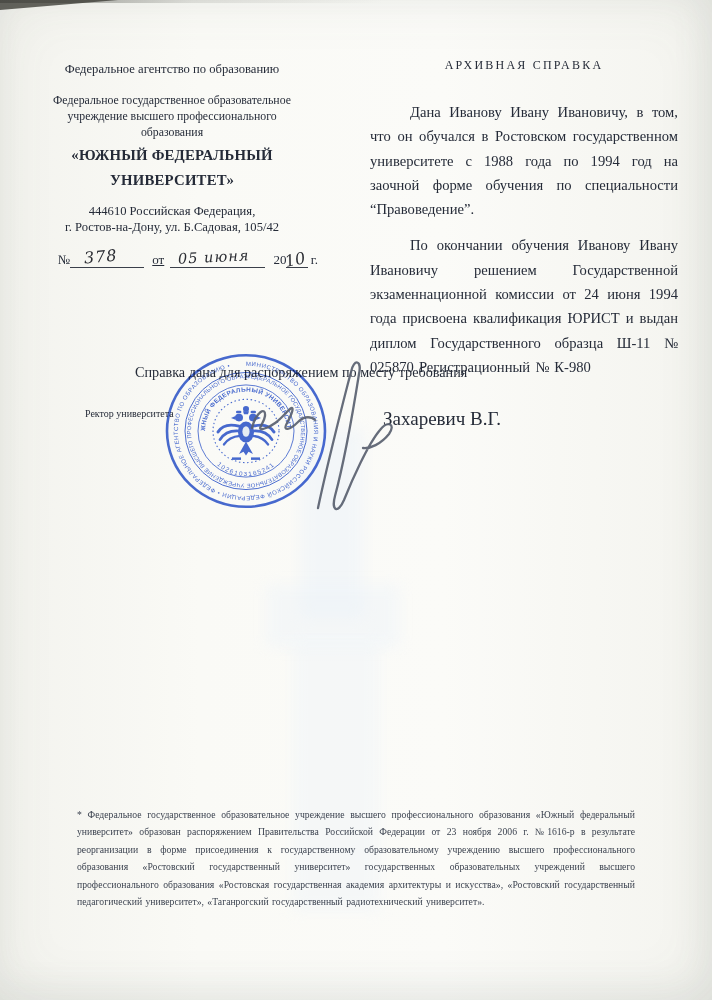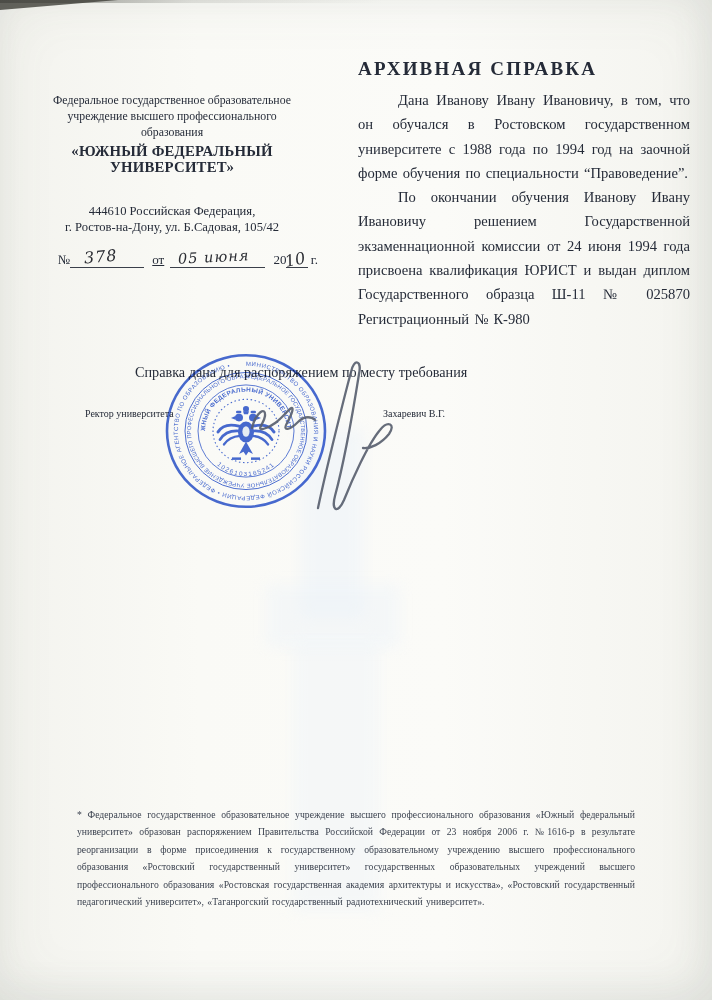--- a/index.html
+++ b/index.html
@@ -16,61 +16,62 @@
   .top-edge{top:0;left:0;width:60%;height:3px;background:linear-gradient(90deg,rgba(60,60,55,.55),rgba(60,60,55,.12) 45%,transparent 90%);z-index:6;}
   
   .wm{background:#edf3f9;filter:blur(7px);z-index:1;}
   .wm1{left:300px;top:428px;width:64px;height:190px;opacity:.55;}
   .wm2{left:266px;top:584px;width:134px;height:64px;opacity:.45;}
   .wm3{left:292px;top:640px;width:88px;height:272px;opacity:.38;}
   
   .leftcol{left:42px;width:260px;text-align:center;z-index:2;}
   .agency{top:62px;font-size:12.6px;}
   .inst{top:92px;font-size:11.8px;line-height:16.2px;}
-  .univ{top:143px;font-size:14.8px;line-height:16px;font-weight:bold;letter-spacing:.2px;}
+  .univ{top:143px;font-size:14.8px;line-height:25px;font-weight:bold;letter-spacing:.2px;}
   .addr{top:203px;font-size:12.6px;line-height:16.2px;}
   
   .refline{left:58px;top:252px;width:260px;font-size:13px;display:flex;align-items:flex-end;z-index:2;}
   .blank{display:inline-block;border-bottom:1.2px solid #3a3f4a;position:relative;height:15px;}
   .b-num{width:76px;}
   .b-date{width:98px;}
   .b-year{width:22px;}
   .hand{position:absolute;font-family:"DejaVu Serif",serif;font-style:italic;color:#2b2d33;white-space:nowrap;}
   .h-num{left:14px;bottom:1px;font-size:16px;transform:rotate(-5deg);letter-spacing:1px;}
   .h-date{left:8px;bottom:2px;font-size:14.5px;transform:rotate(-3deg);letter-spacing:1px;}
   .h-year{left:-1px;bottom:-2px;font-size:16px;transform:rotate(-12deg);}
   .ref-sep{margin:0 6px 0 8px;text-decoration:underline;}
   .ref-year{margin-left:8px;}
   .ref-g{margin-left:3px;}
   
-  .title{left:358px;top:58px;width:332px;font-weight:bold;font-size:19px;letter-spacing:2.2px;z-index:2;}
+  .title{left:358px;top:58px;width:332px;text-align:center;font-weight:normal;font-size:12px;letter-spacing:2.2px;z-index:2;}
   .bodytext{left:358px;top:88px;width:332px;font-size:14.6px;line-height:24.3px;text-align:justify;word-spacing:1.5px;z-index:2;}
-  .bodytext p{margin:0;text-indent:40px;}
+  .bodytext p{margin:12px;text-indent:40px;}
   
   .statement{left:85px;top:364px;width:470px;font-size:14.2px;text-indent:50px;z-index:2;}
   .rector{left:85px;top:408px;font-size:10px;z-index:2;}
-  .signame{left:383px;top:408px;font-size:10px;z-index:2;}
+  .signame{left:383px;top:408px;font-size:19px;z-index:2;}
   
   .stamp{left:158px;top:346px;width:176px;height:170px;z-index:3;opacity:.88;mix-blend-mode:multiply;}
   .sig{left:232px;top:348px;width:180px;height:175px;z-index:4;}
   
   .footnote{left:77px;top:806px;width:558px;font-size:9.7px;line-height:17.4px;text-align:justify;word-spacing:1px;color:#3c4350;z-index:2;}
 </style>
 </head>
 <body>
 
 <div id="page">
 
   <div class="abs corner-wedge"></div>
   <div class="abs top-edge"></div>
 
   <div class="abs wm wm1"></div>
   <div class="abs wm wm2"></div>
   <div class="abs wm wm3"></div>
 
+  <div class="abs leftcol agency">Федеральное агентство по образованию</div>
   <div class="abs leftcol inst">Федеральное государственное образовательное учреждение высшего профессионального образования</div>
   <div class="abs leftcol univ">«ЮЖНЫЙ ФЕДЕРАЛЬНЫЙ УНИВЕРСИТЕТ»</div>
   <div class="abs leftcol addr">
     <div>444610 Российская Федерация,</div>
     <div>г. Ростов-на-Дону, ул. Б.Садовая, 105/42</div>
   </div>
 
   <div class="abs refline">
     <span>№</span>
     <span class="blank b-num">

